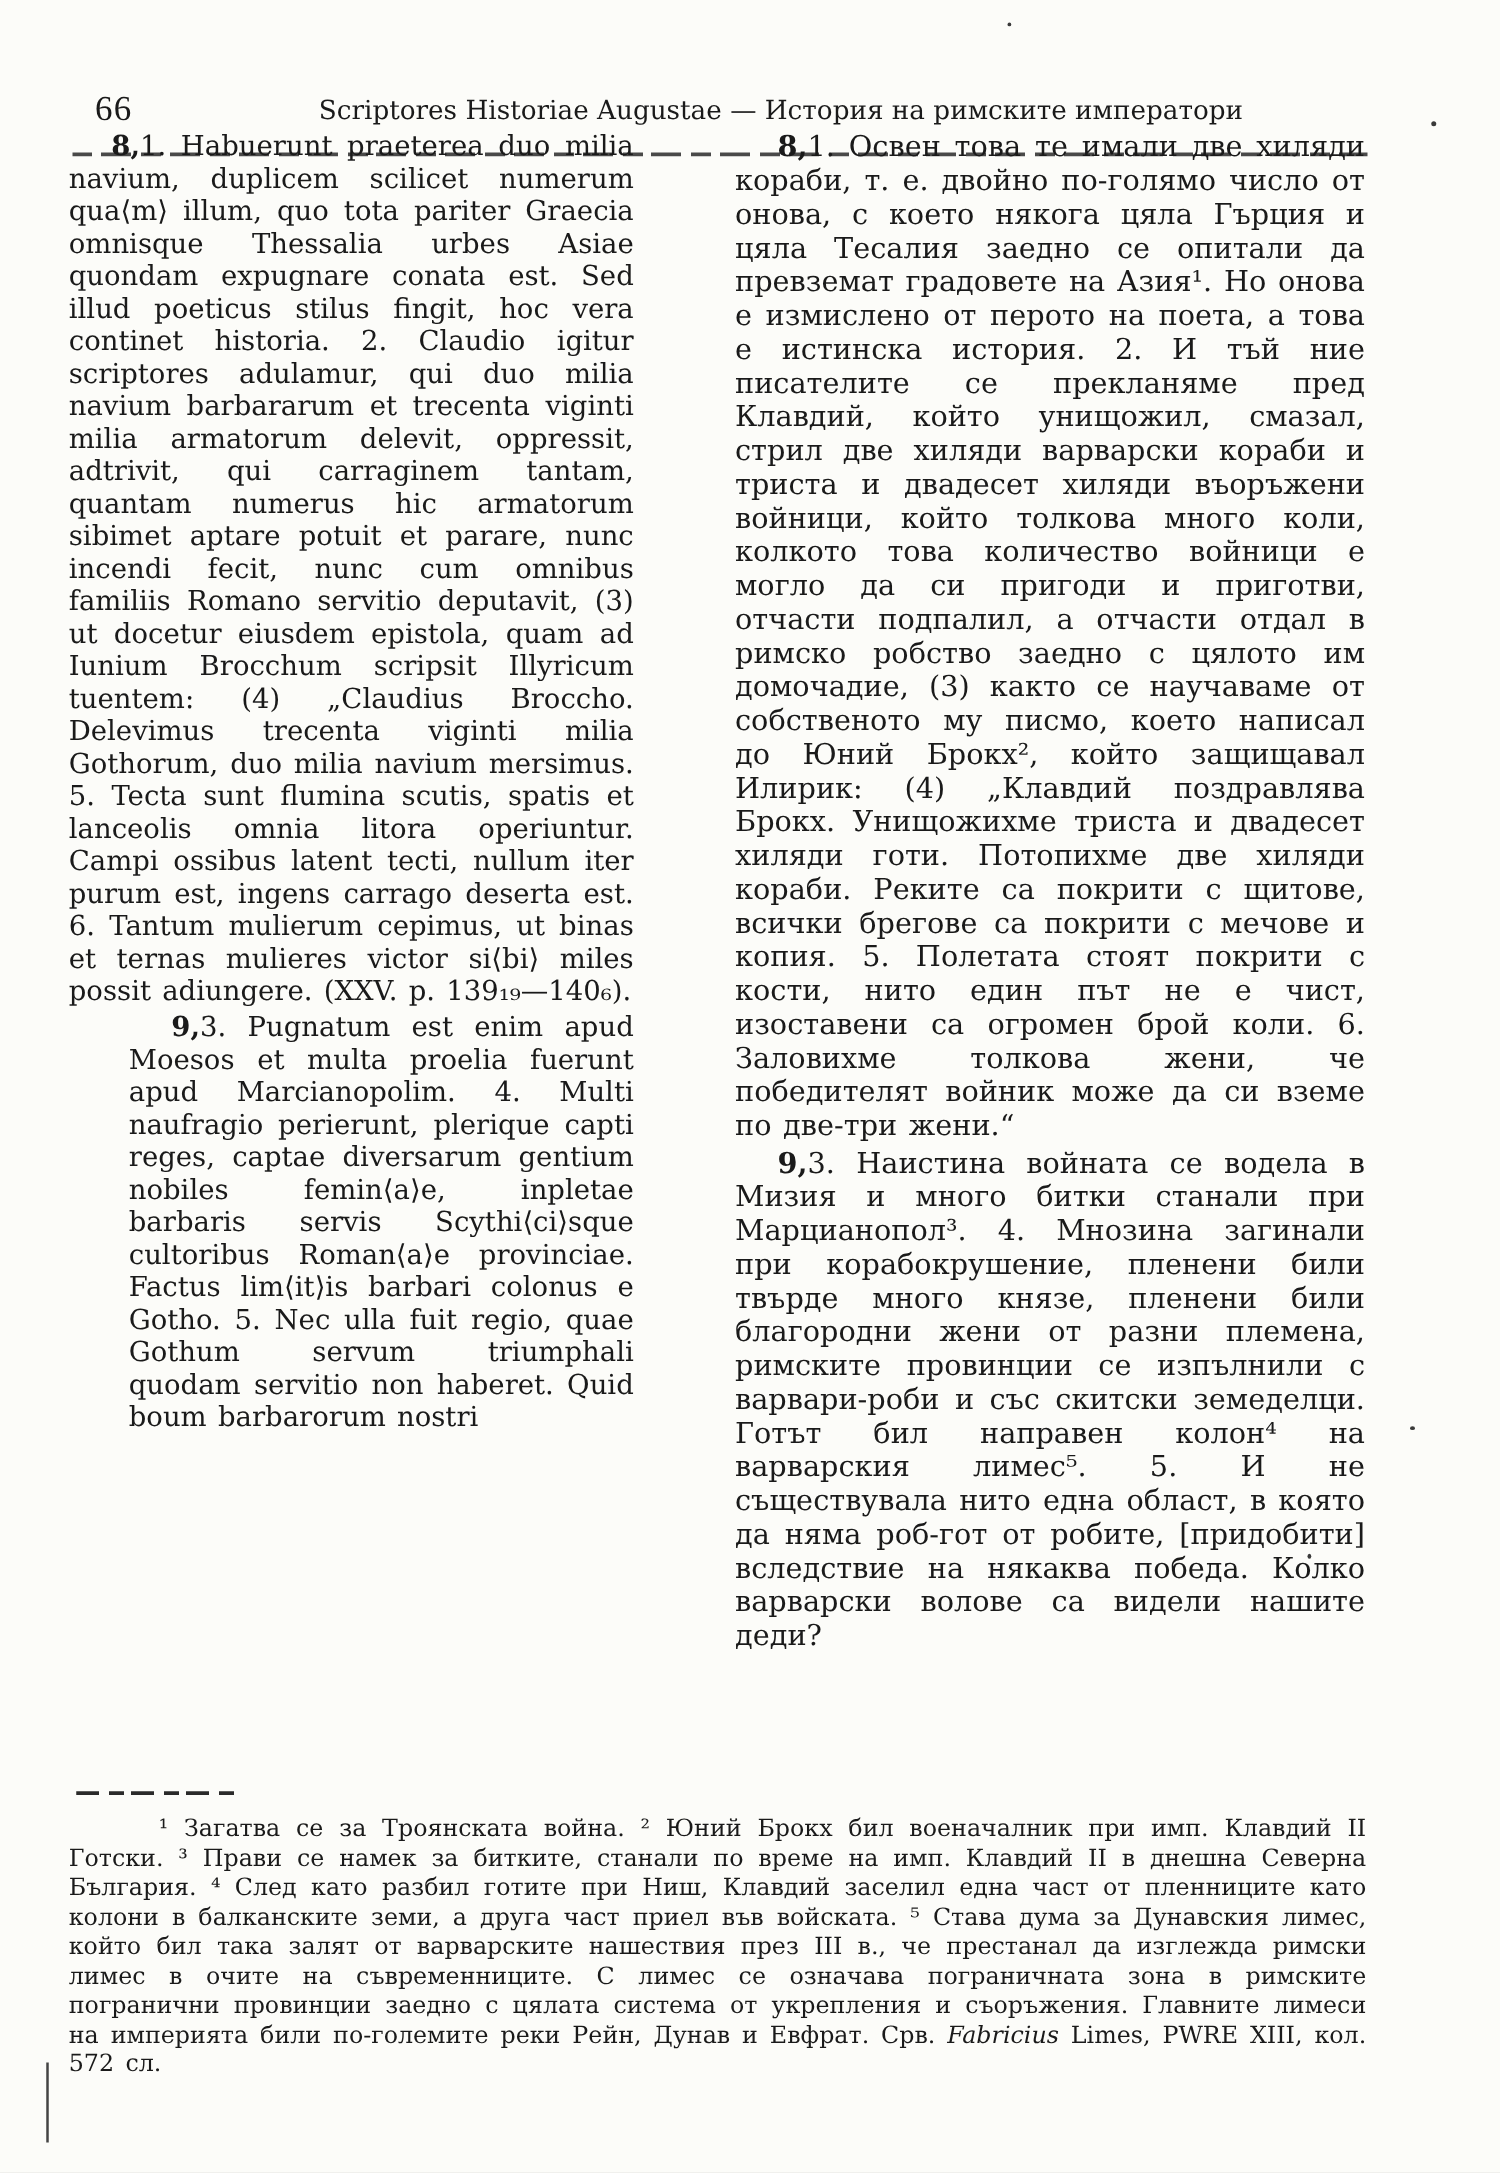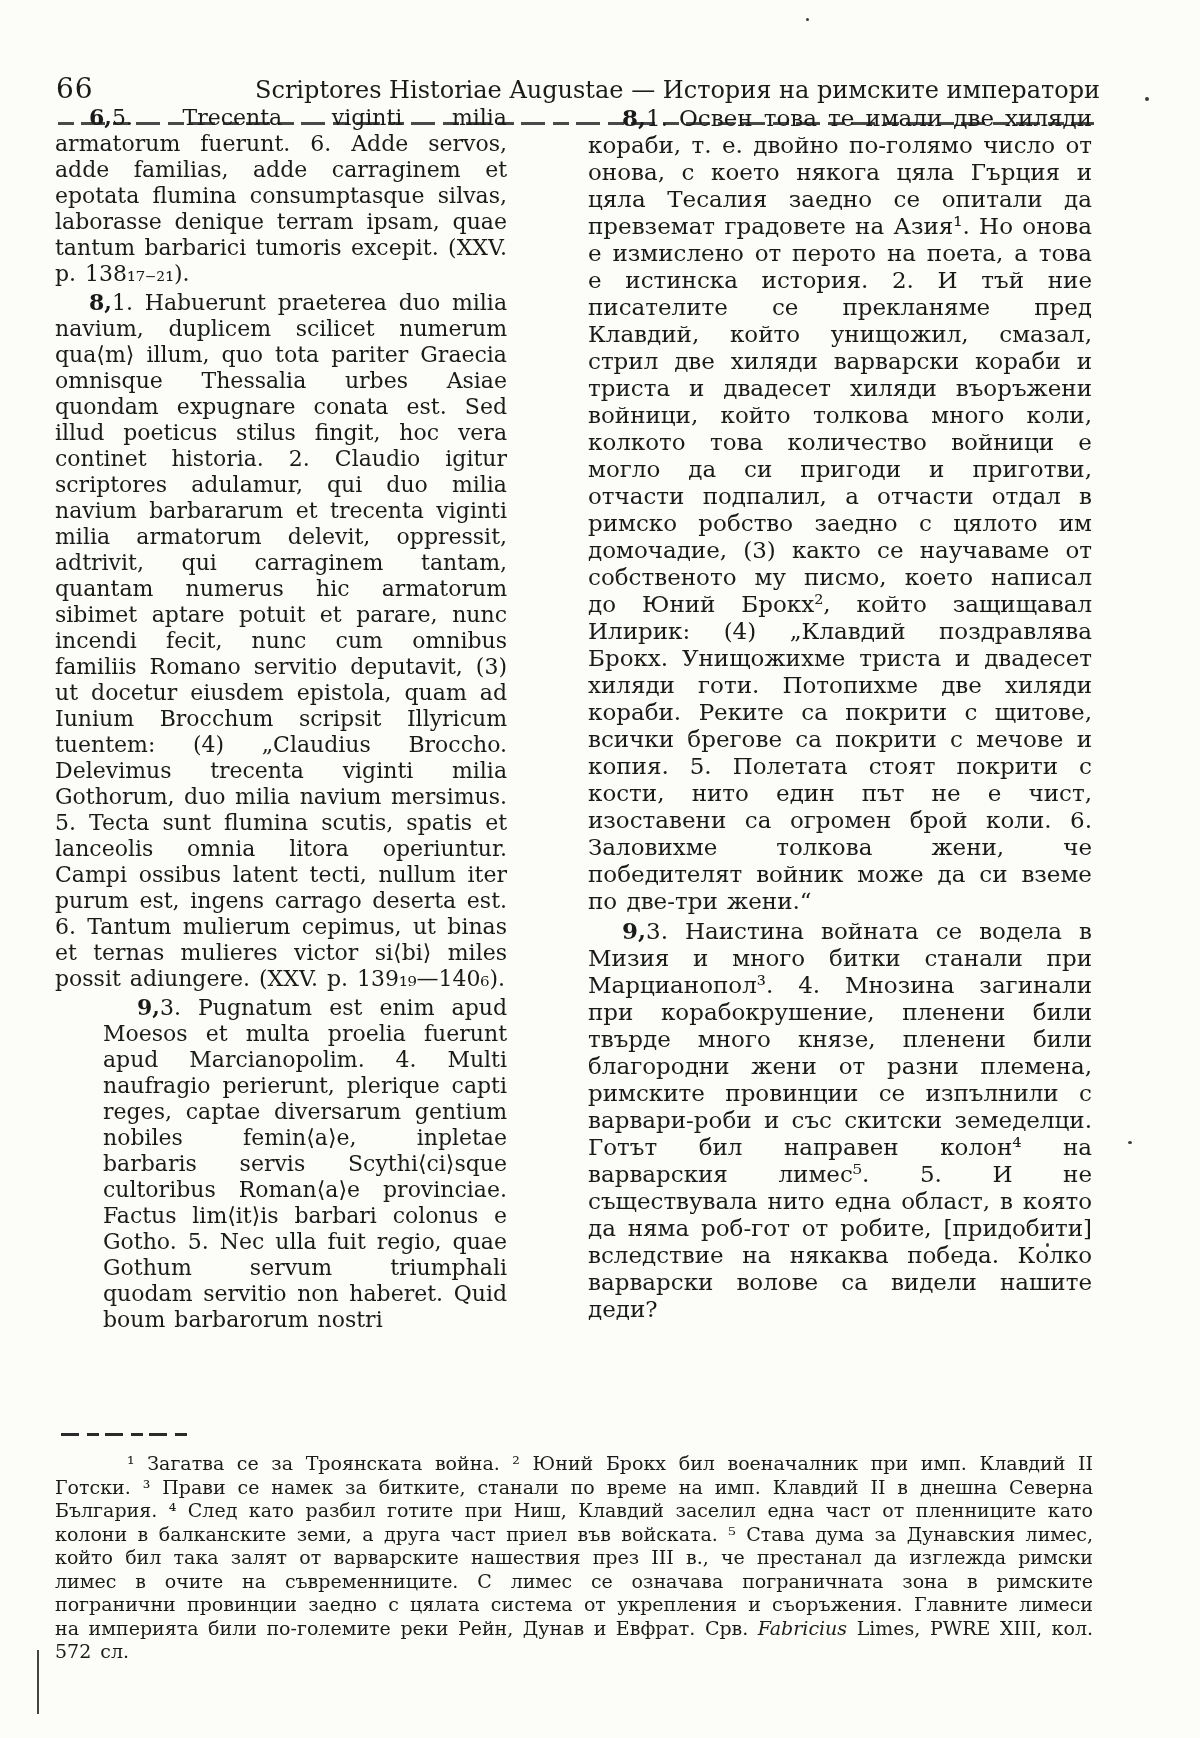--- a/index.html
+++ b/index.html
@@ -7,26 +7,26 @@
     position:relative;
     width:1200px;height:1738px;
     margin:0 auto;
     background:#fcfcf9;
     color:#1a1a1a;
     font-family:"DejaVu Serif","Liberation Serif",serif;
     overflow:hidden;
   }
   
   .pagenum{
-    position:absolute;left:56px;top:72px;
-    font-size:28px;letter-spacing:1px;
+    position:absolute;left:76px;top:72px;
+    font-size:28px;letter-spacing:1px;font-family:Liberation Serif, serif;
   }
   .running-title{
     position:absolute;left:255px;top:76px;width:640px;
-    font-size:24px;text-align:center;white-space:nowrap;
+    font-size:21px;text-align:center;white-space:nowrap;
   }
   .header-rule{
     position:absolute;left:58px;top:122px;width:1036px;height:3px;
     background:repeating-linear-gradient(90deg,#2a2a2a 0 16px,transparent 16px 23px,#2a2a2a 23px 47px,transparent 47px 55px);
     opacity:.85;
   }
   
   .col{position:absolute;top:104px;}
   .col-left{left:55px;width:452px;font-size:22px;line-height:26px;}
   .col-right{left:588px;width:504px;font-size:23px;line-height:27px;}
@@ -63,21 +63,20 @@
 </head>
 <body>
 
 <div class="page">
 
   <span class="pagenum">66</span>
   <span class="running-title">Scriptores Historiae Augustae — История на римските императори</span>
   <div class="header-rule"></div>
 
   <section class="col col-left">
-    <p class="para"><b class="sec">6,</b><span>5. Trecenta viginti milia armatorum fuerunt. 6. Adde servos, adde familias, adde carraginem et epotata flumina consumptasque silvas, laborasse denique terram ipsam, quae tantum barbarici tumoris excepit. (XXV. p. 138₁₇₋₂₁).</span></p>
     <p class="para"><b class="sec">8,</b><span>1. Habuerunt praeterea duo milia navium, duplicem scilicet numerum qua⟨m⟩ illum, quo tota pariter Graecia omnisque Thessalia urbes Asiae quondam expugnare conata est. Sed illud poeticus stilus fingit, hoc vera continet historia. 2. Claudio igitur scriptores adulamur, qui duo milia navium barbararum et trecenta viginti milia armatorum delevit, oppressit, adtrivit, qui carraginem tantam, quantam numerus hic armatorum sibimet aptare potuit et parare, nunc incendi fecit, nunc cum omnibus familiis Romano servitio deputavit, (3) ut docetur eiusdem epistola, quam ad Iunium Brocchum scripsit Illyricum tuentem: (4) „Claudius Broccho. Delevimus trecenta viginti milia Gothorum, duo milia navium mersimus. 5. Tecta sunt flumina scutis, spatis et lanceolis omnia litora operiuntur. Campi ossibus latent tecti, nullum iter purum est, ingens carrago deserta est. 6. Tantum mulierum cepimus, ut binas et ternas mulieres victor si⟨bi⟩ miles possit adiungere. (XXV. p. 139₁₉—140₆).</span></p>
     <p class="para para-spaced"><b class="sec">9,</b><span>3. Pugnatum est enim apud Moesos et multa proelia fuerunt apud Marcianopolim. 4. Multi naufragio perierunt, plerique capti reges, captae diversarum gentium nobiles femin⟨a⟩e, inpletae barbaris servis Scythi⟨ci⟩sque cultoribus Roman⟨a⟩e provinciae. Factus lim⟨it⟩is barbari colonus e Gotho. 5. Nec ulla fuit regio, quae Gothum servum triumphali quodam servitio non haberet. Quid boum barbarorum nostri</span></p>
   </section>
 
   <section class="col col-right">
     <p class="para"><b class="sec">8,</b><span>1. Освен това те имали две хиляди кораби, т. е. двойно по-голямо число от онова, с което някога цяла Гърция и цяла Тесалия заедно се опитали да превземат градовете на Азия¹. Но онова е измислено от перото на поета, а това е истинска история. 2. И тъй ние писателите се прекланяме пред Клавдий, който унищожил, смазал, стрил две хиляди варварски кораби и триста и двадесет хиляди въоръжени войници, който толкова много коли, колкото това количество войници е могло да си пригоди и приготви, отчасти подпалил, а отчасти отдал в римско робство заедно с цялото им домочадие, (3) както се научаваме от собственото му писмо, което написал до Юний Брокх², който защищавал Илирик: (4) „Клавдий поздравлява Брокх. Унищожихме триста и двадесет хиляди готи. Потопихме две хиляди кораби. Реките са покрити с щитове, всички брегове са покрити с мечове и копия. 5. Полетата стоят покрити с кости, нито един път не е чист, изоставени са огромен брой коли. 6. Заловихме толкова жени, че победителят войник може да си вземе по две-три жени.“</span></p>
     <p class="para"><b class="sec">9,</b><span>3. Наистина войната се водела в Мизия и много битки станали при Марцианопол³. 4. Мнозина загинали при корабокрушение, пленени били твърде много князе, пленени били благородни жени от разни племена, римските провинции се изпълнили с варвари-роби и със скитски земеделци. Готът бил направен колон⁴ на варварския лимес⁵. 5. И не съществувала нито една област, в която да няма роб-гот от робите, [придобити] вследствие на някаква победа. Колко варварски волове са видели нашите деди?</span></p>
   </section>
 
   <footer class="footnotes">

